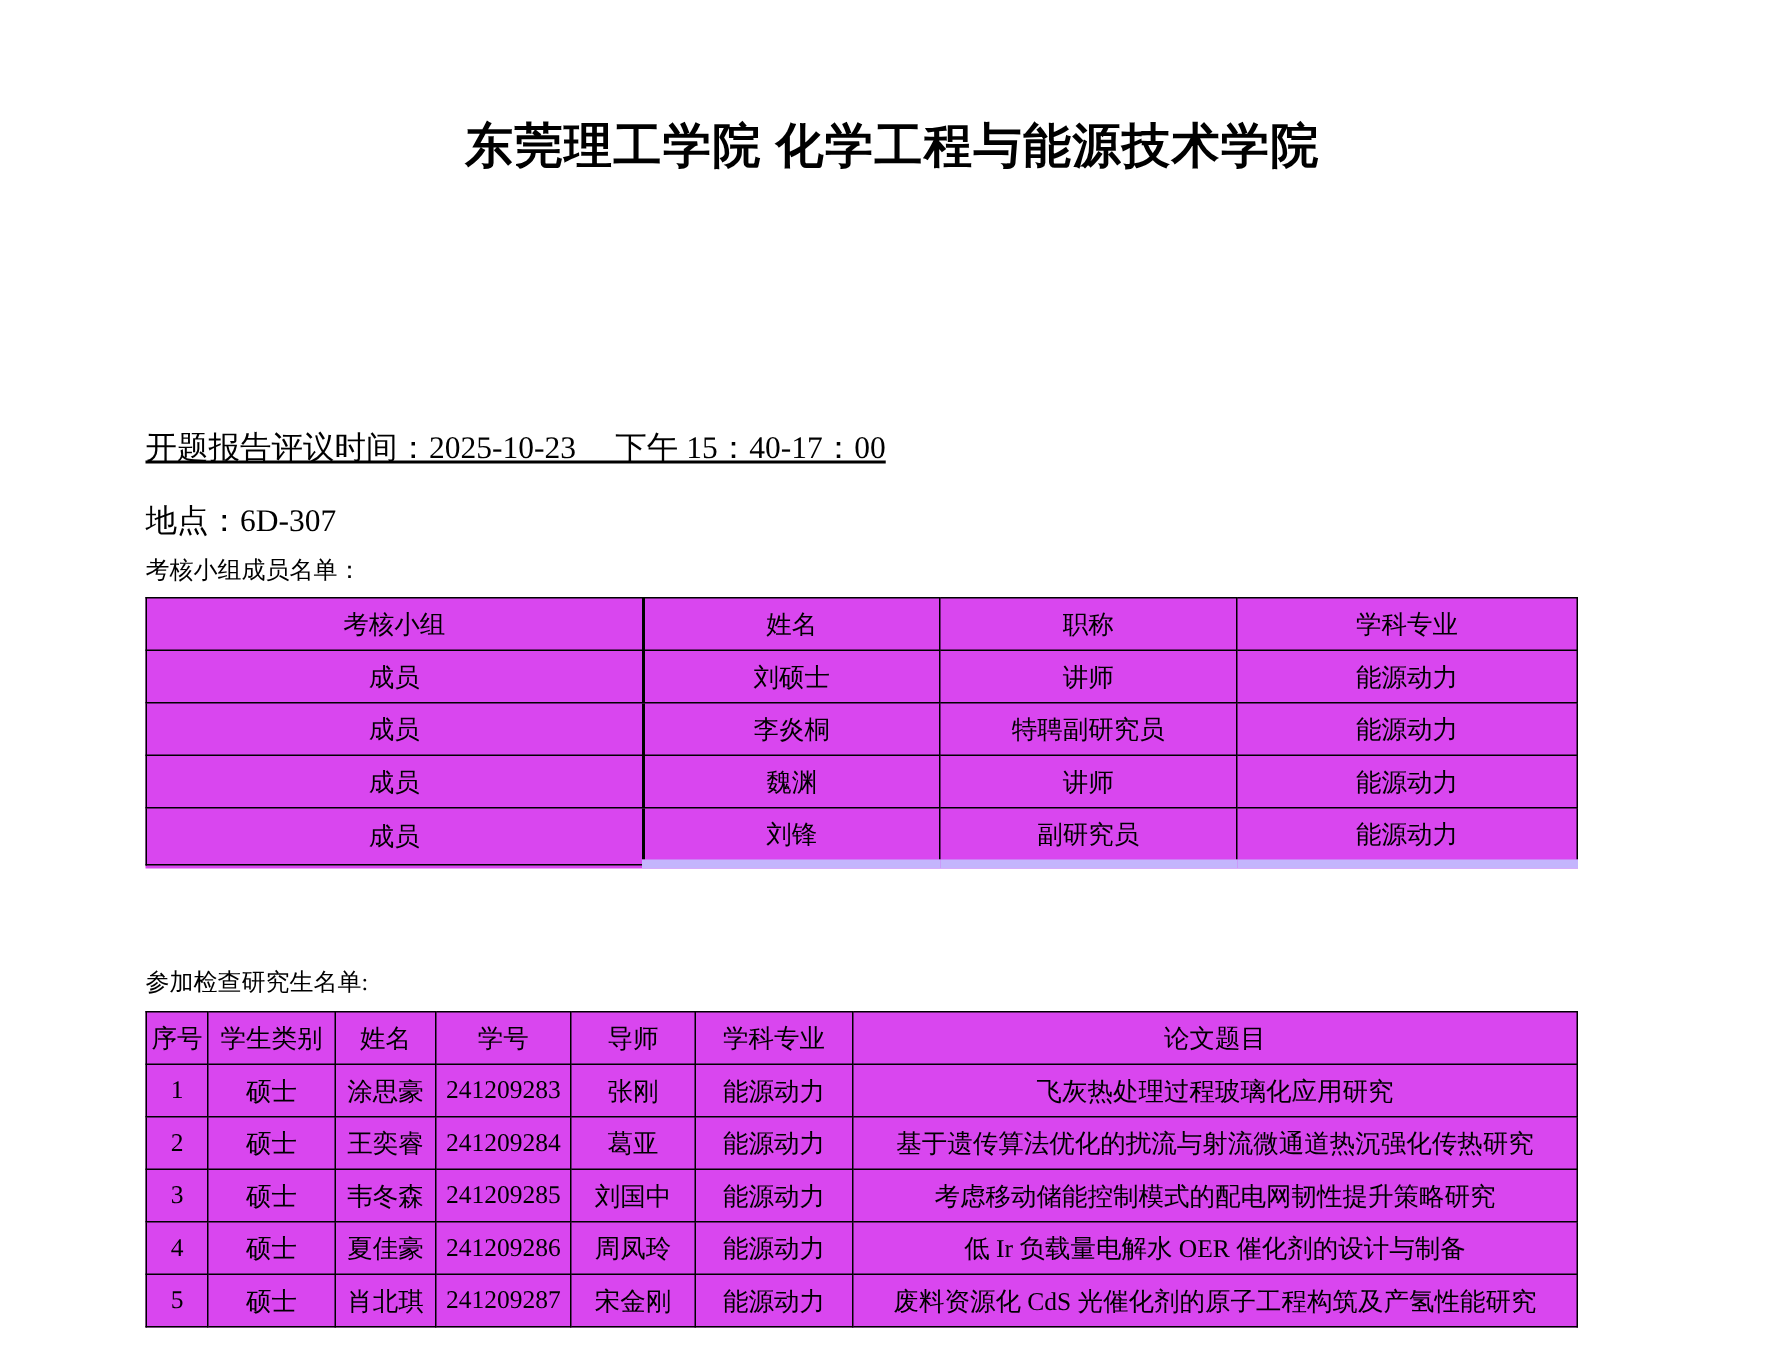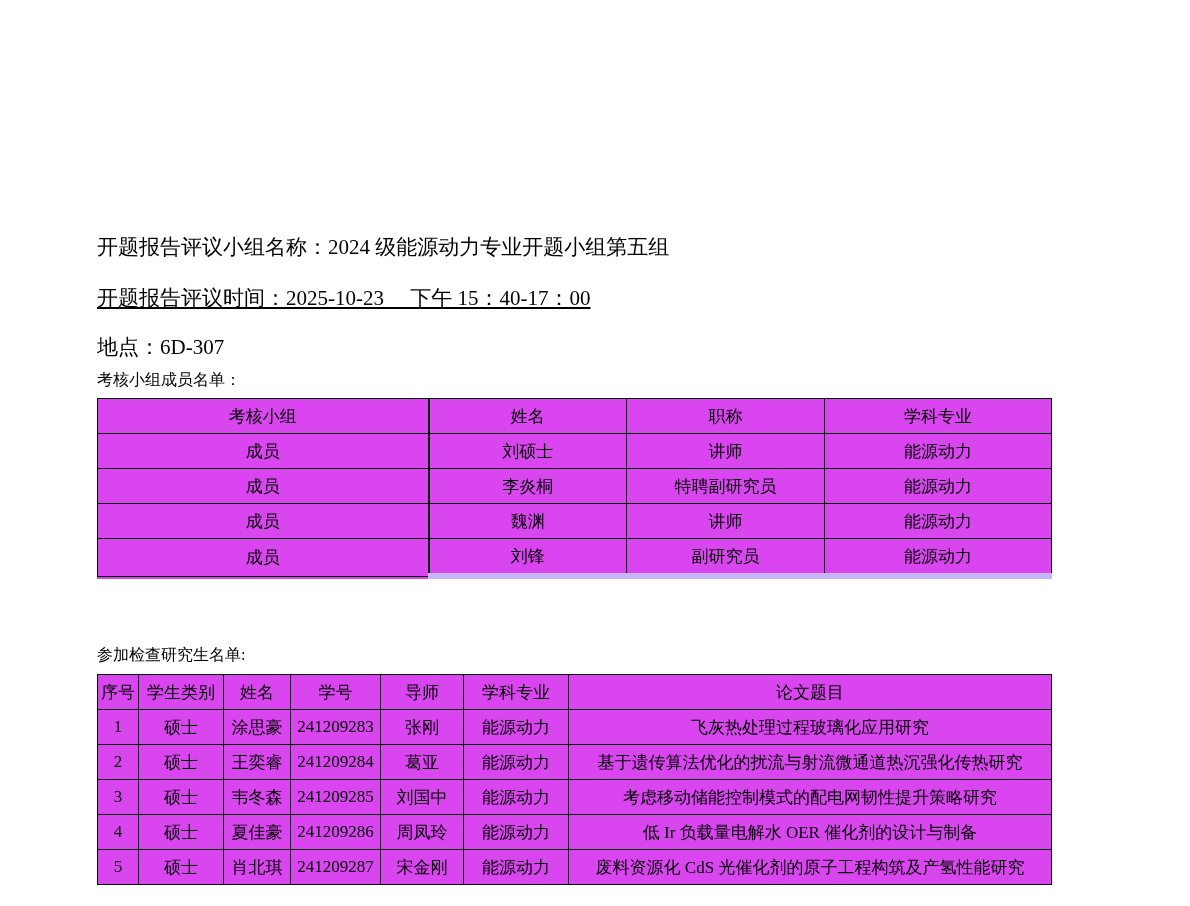--- a/index.html
+++ b/index.html
@@ -50,22 +50,22 @@
   
   #committee-table tr > *:nth-child(2) { border-left:2px solid #000; }
   
   #committee-table tr:last-child td:not(:first-child) { border-bottom:6px solid #c4b5fd; }
 </style>
 </head>
 <body>
 
 <div class="page">
 
+  <div class="doc-title">东莞理工学院 化学工程与能源技术学院</div>
 
-  <div class="meta-line" id="meta-group"><span>开题报告评议小组名称：</span><span>2024 级能源动力专业开题小组第五组</span></div>
 
   <div class="meta-line" id="meta-time"><span>开题报告评议时间：</span><span>2025-10-23　 下午 15：40-17：00</span></div>
 
   <div class="meta-line" id="meta-location"><span>地点：</span><span>6D-307</span></div>
 
   <div class="section-label" id="committee-label">考核小组成员名单：</div>
 
   <table id="committee-table">
     <colgroup>
       <col style="width:331px">

